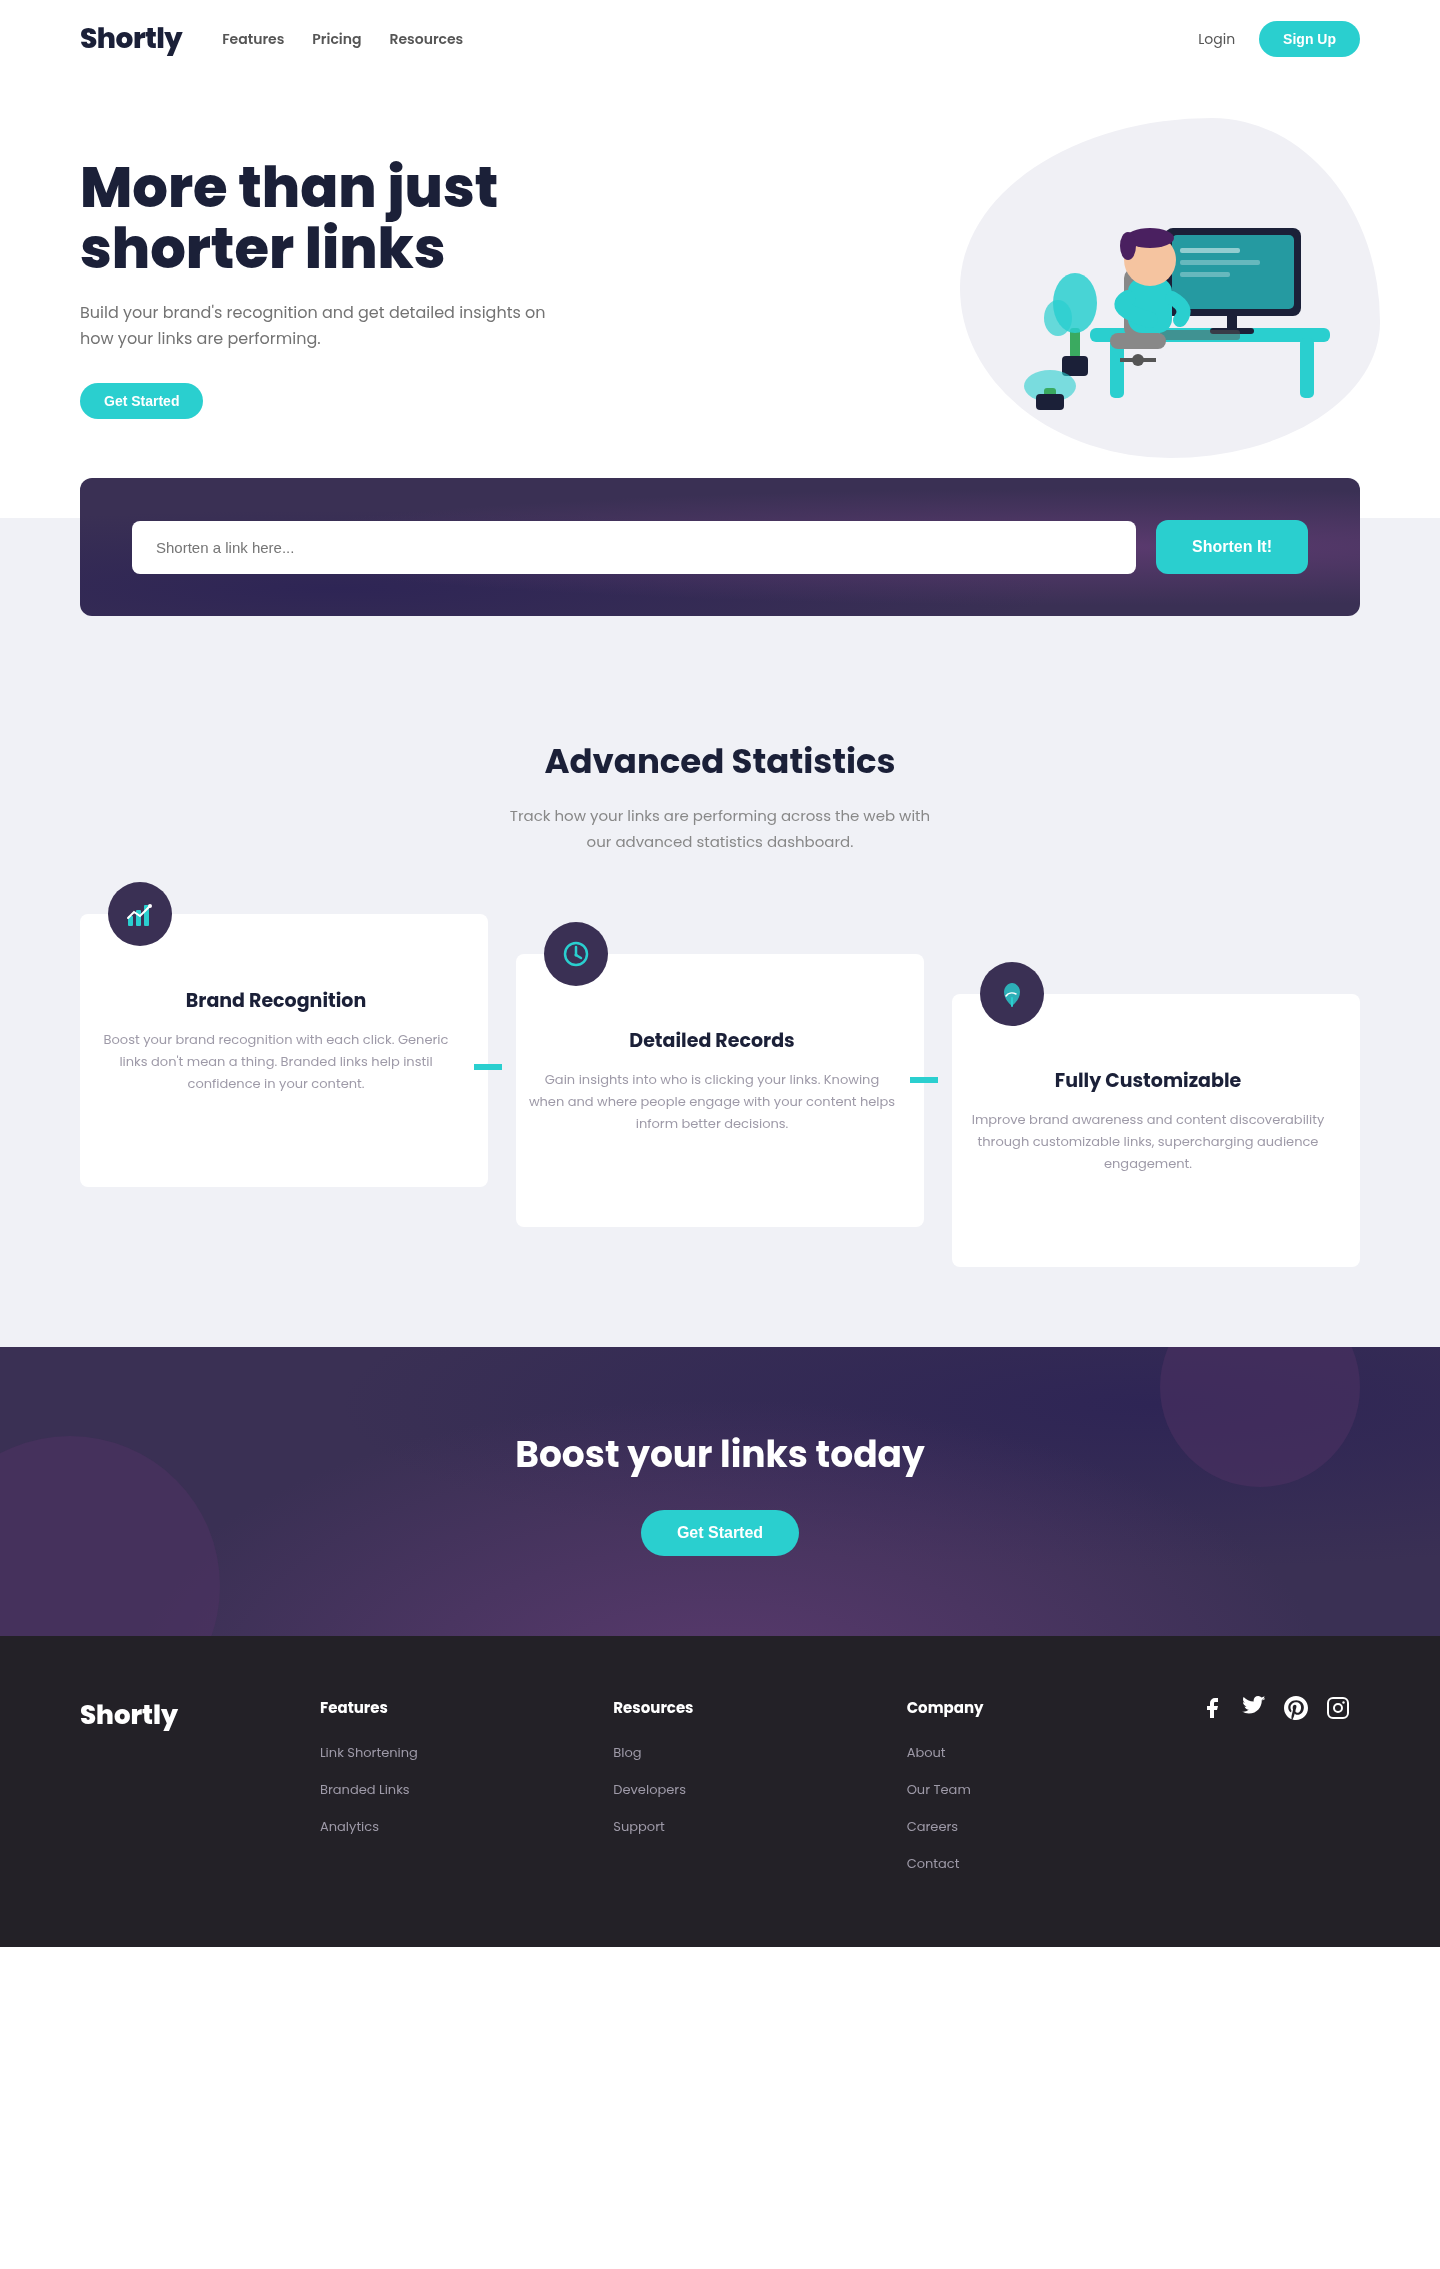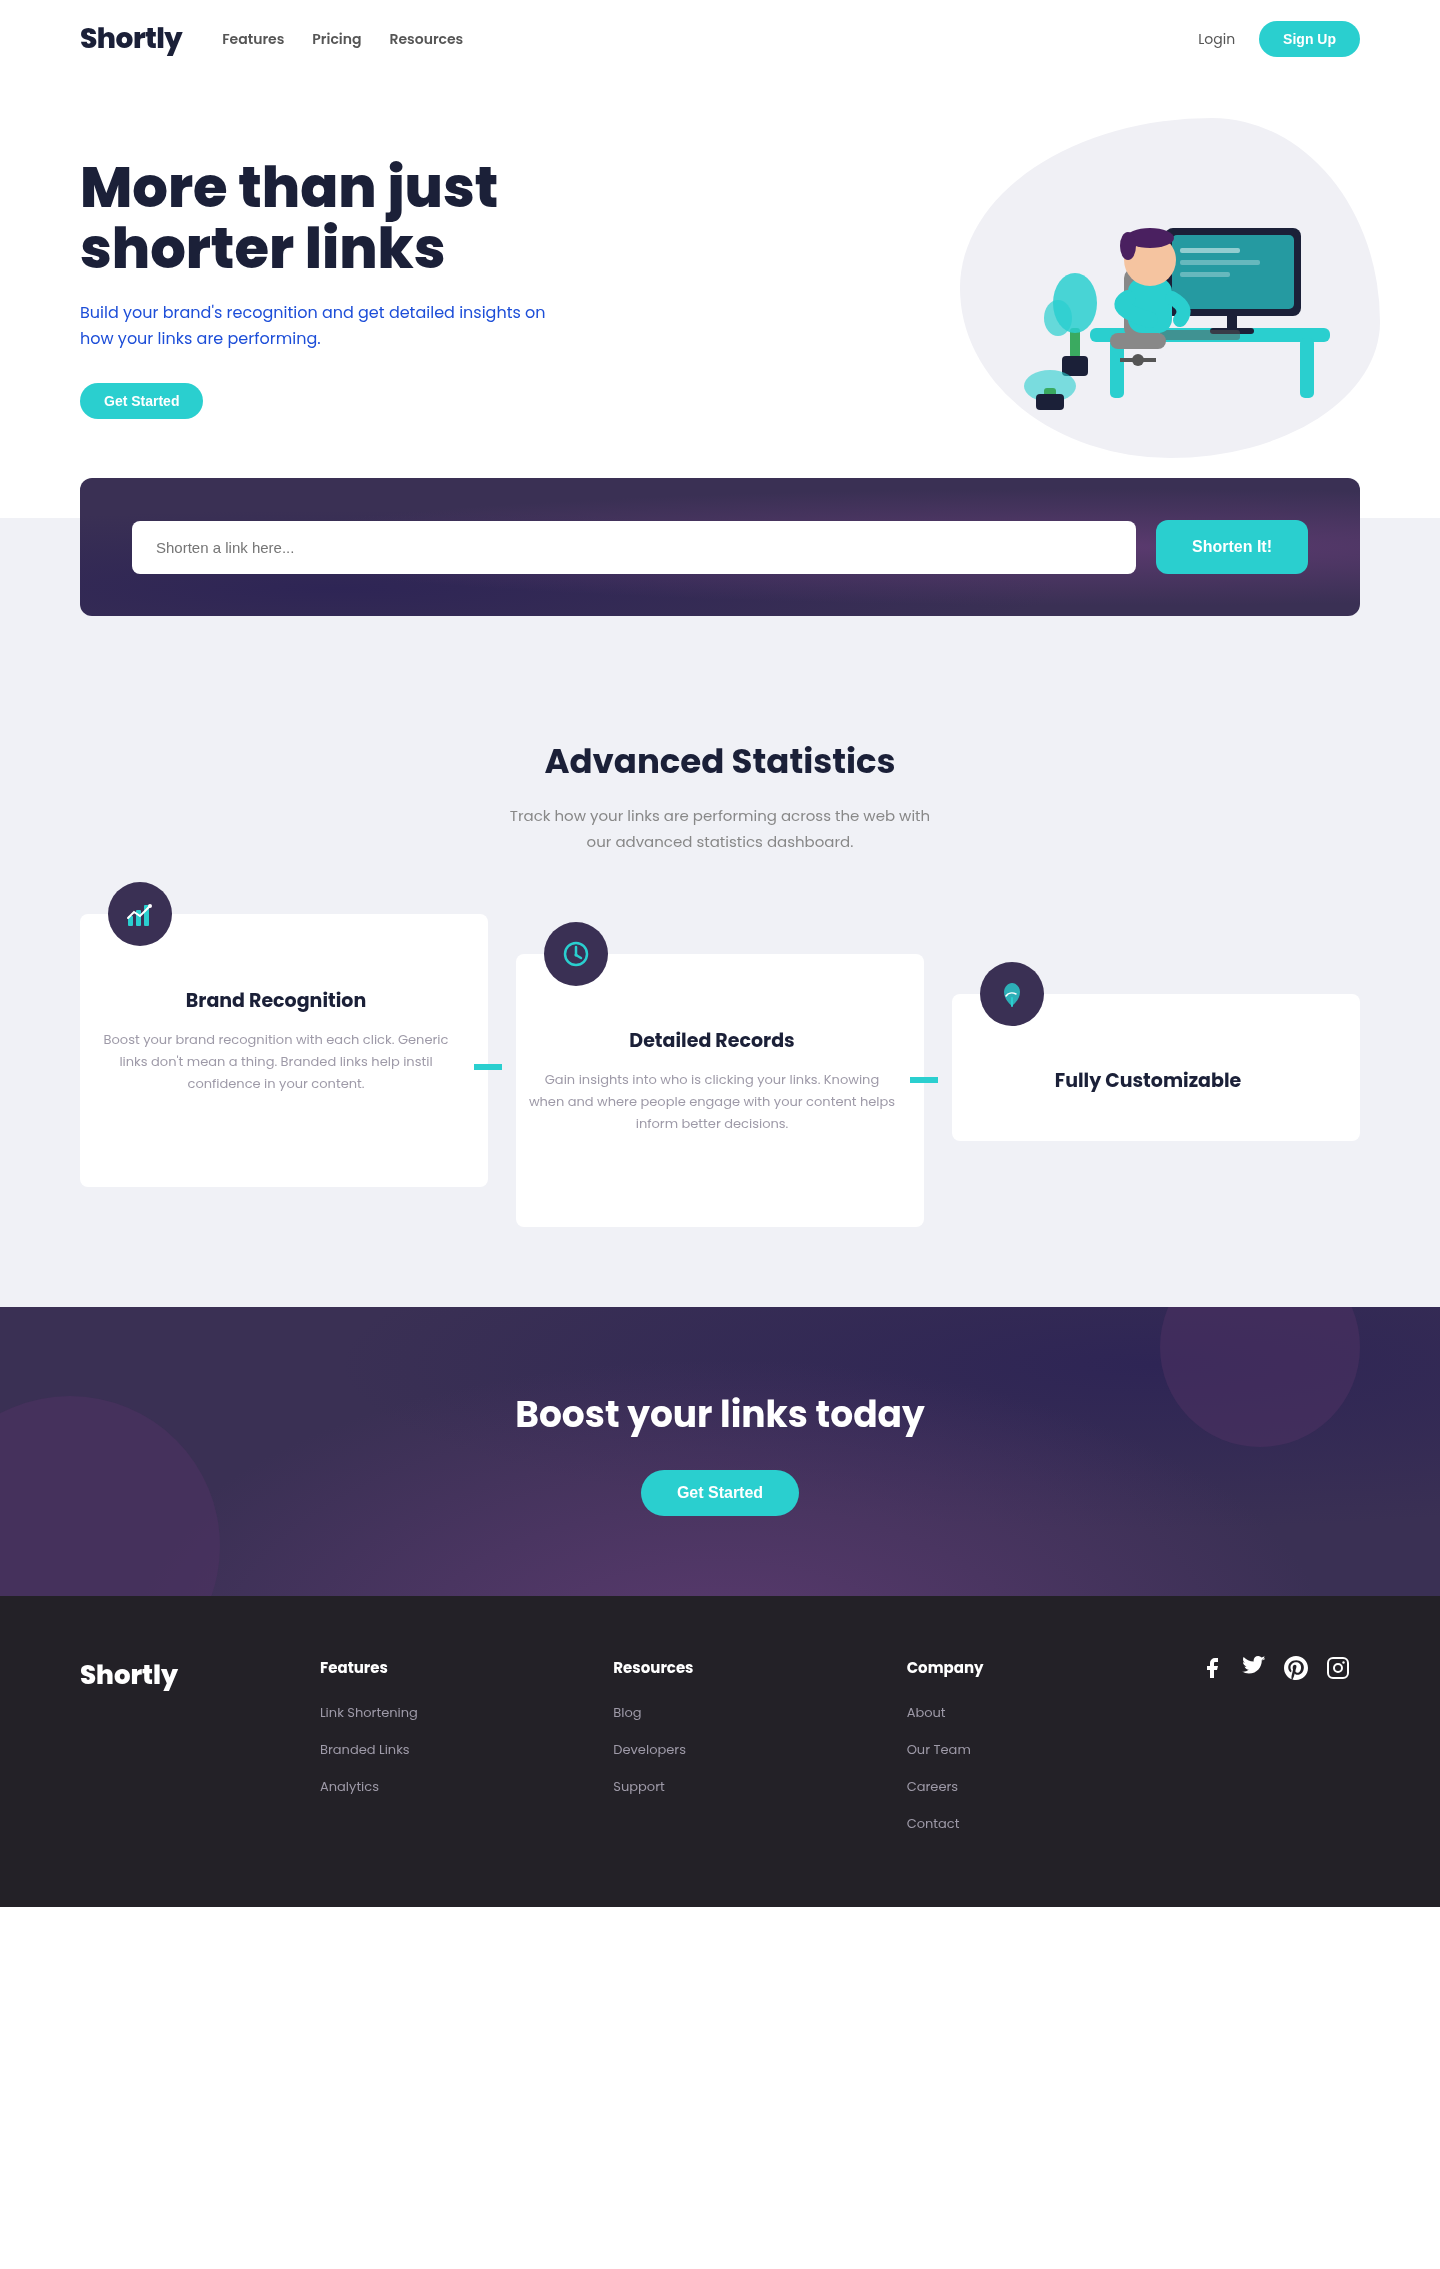--- a/index.html
+++ b/index.html
@@ -69,21 +69,21 @@
     }
     .hero-text h1 {
       font-size: 56px;
       font-weight: 800;
       line-height: 1.1;
       color: #1b2038;
       margin-bottom: 20px;
     }
     .hero-text p {
       font-size: 16px;
-      color: #1d4ed8;
+      color: #737373;
       line-height: 1.6;
       margin-bottom: 32px;
     }
     .hero-image {
       flex: 1;
       display: flex;
       justify-content: flex-end;
       align-items: center;
       position: relative;
     }
@@ -434,20 +434,21 @@
     <div class="card">
       <div class="card-icon">
 
         <svg viewBox="0 0 32 32" fill="none" xmlns="http://www.w3.org/2000/svg">
           <path d="M16 28 C16 28 8 22 8 14 C8 9 12 5 16 5 C20 5 24 9 24 14 C24 22 16 28 16 28Z" fill="#2acfcf" opacity="0.8"></path>
           <path d="M10 18 C12 15 16 14 20 16" stroke="#fff" stroke-width="1.5" stroke-linecap="round" fill="none"></path>
           <line x1="16" y1="28" x2="16" y2="20" stroke="#2acfcf" stroke-width="2" stroke-linecap="round"></line>
         </svg>
       </div>
       <h3>Fully Customizable</h3>
+      <p>Improve brand awareness and content discoverability through customizable links, supercharging audience engagement.</p>
     </div>
 
   </div>
 </section>
 
 <section class="cta-section">
   <h2>Boost your links today</h2>
   <button class="btn-cyan">Get Started</button>
 </section>
 

